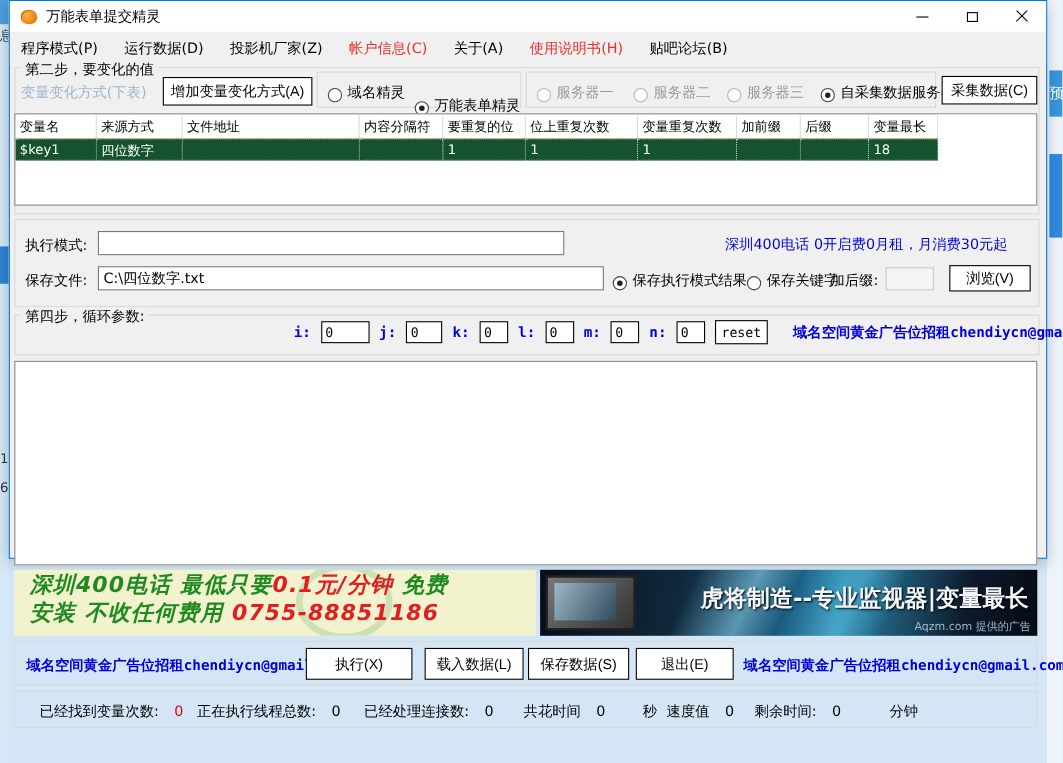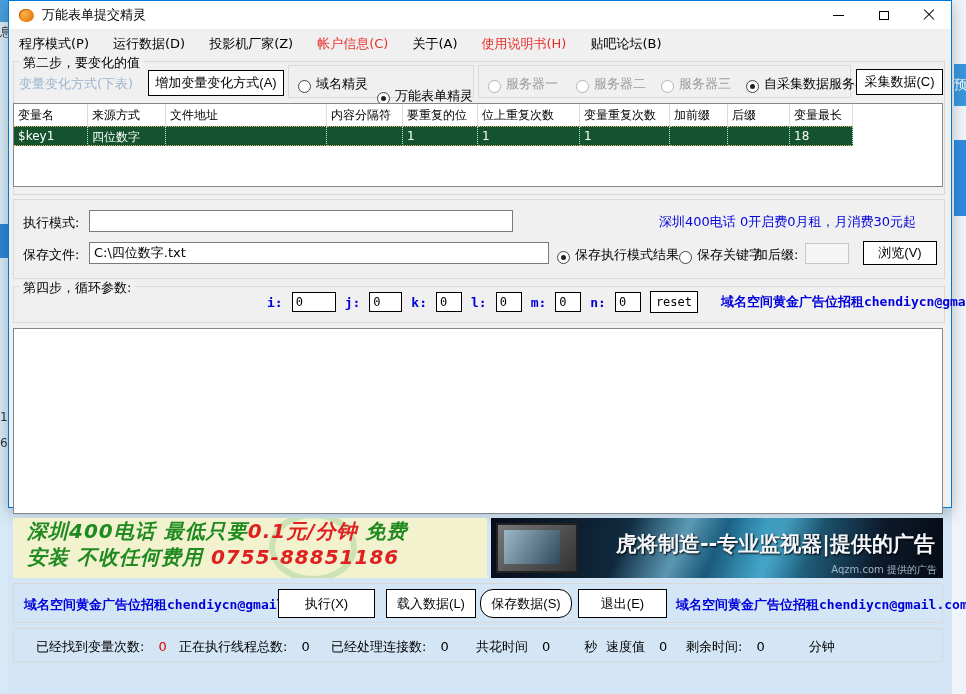--- a/index.html
+++ b/index.html
@@ -270,29 +270,29 @@
     <div class="ln">
       <span class="bgreen">深圳400电话 最低只要</span><span class="bred">0.1元/分钟</span><span class="bgreen"> 免费</span>
     </div>
     <div class="ln">
       <span class="bgreen">安装 不收任何费用 </span><span class="bred">0755-88851186</span>
     </div>
   </div>
 
   <div id="banner-right">
     <div class="monitor"></div>
-    <div class="brtitle">虎将制造--专业监视器|提供的广告</div>
+    <div class="brtitle">虎将制造--专业监视器|变量最长</div>
     <div class="credit">Aqzm.com 提供的广告</div>
   </div>
 
   <div id="action-row">
     <span class="blue-ad mono" style="left:10px;">域名空间黄金广告位招租chendiycn@gmail.com</span>
     <button class="btn act-btn" style="left:264px; width:97px;">执行(X)</button>
     <button class="btn act-btn" style="left:372px; width:90px;">载入数据(L)</button>
-    <button class="btn act-btn" style="left:466px; width:92px;border-radius:13px;">保存数据(S)</button>
+    <button class="btn act-btn" style="left:466px; width:92px;">保存数据(S)</button>
     <button class="btn act-btn" style="left:564px; width:89px;">退出(E)</button>
     <span class="blue-ad mono" style="left:662px;">域名空间黄金广告位招租chendiycn@gmail.com</span>
   </div>
 
   <div id="status-row">
     <span class="status-item" style="left:22px;">
       <span>已经找到变量次数:</span><span class="val red">0</span>
     </span>
     <span class="status-item" style="left:165px;">
       <span>正在执行线程总数:</span><span class="val">0</span>

